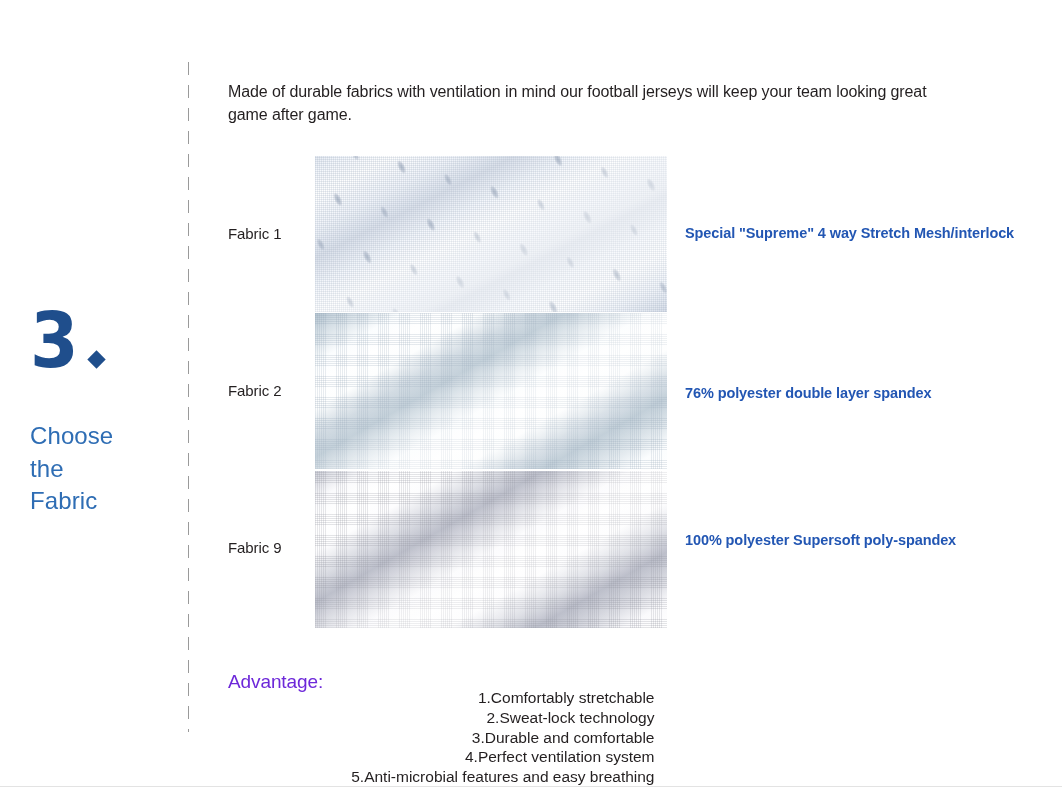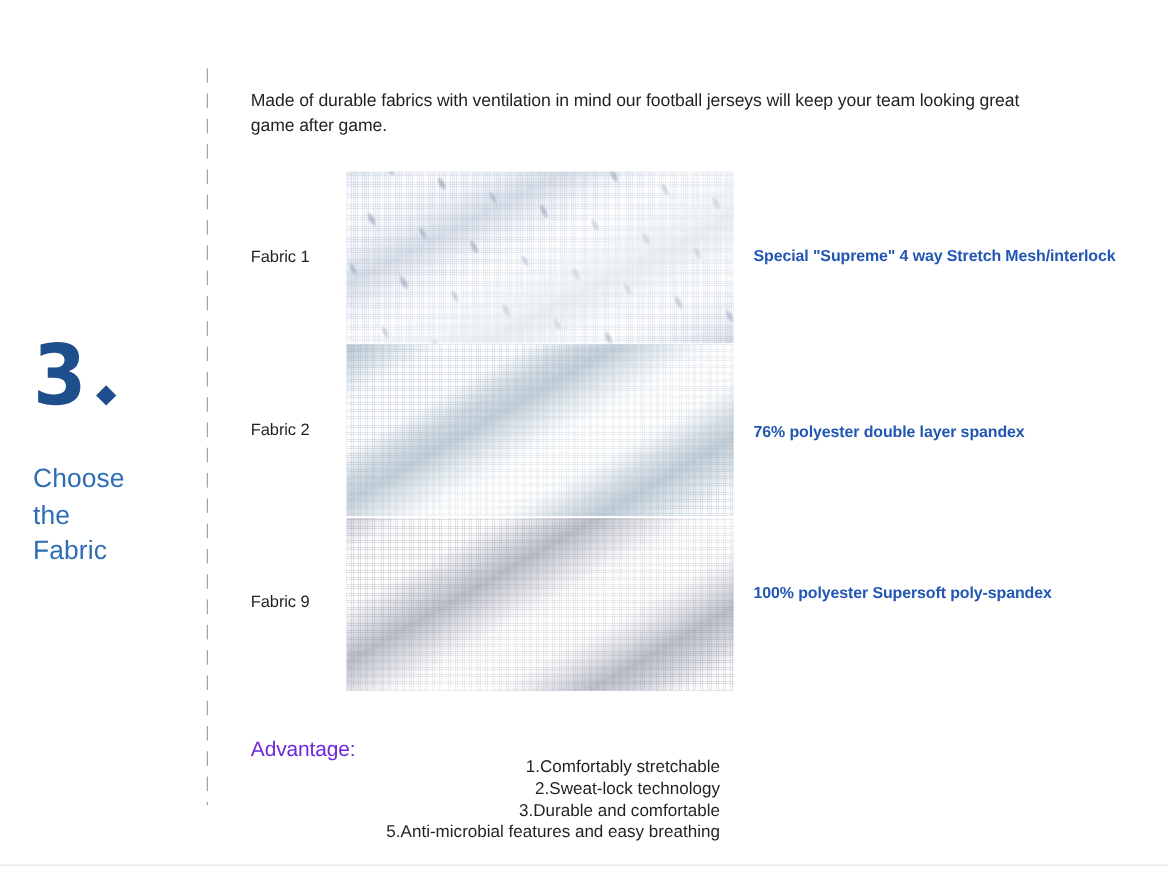--- a/index.html
+++ b/index.html
@@ -308,18 +308,21 @@
     <li>
       <span class="adv-num">1.</span><span>Comfortably stretchable</span>
     </li>
     <li>
       <span class="adv-num">2.</span><span>Sweat-lock technology</span>
     </li>
     <li>
       <span class="adv-num">3.</span><span>Durable and comfortable</span>
     </li>
     <li>
+      <span class="adv-num">4.</span><span>Perfect ventilation system</span>
+    </li>
+    <li>
       <span class="adv-num">5.</span><span>Anti-microbial features and easy breathing</span>
     </li>
   </ol>
 </div>
 
 <div id="bottom-rule"></div>
 
 </body></html>

